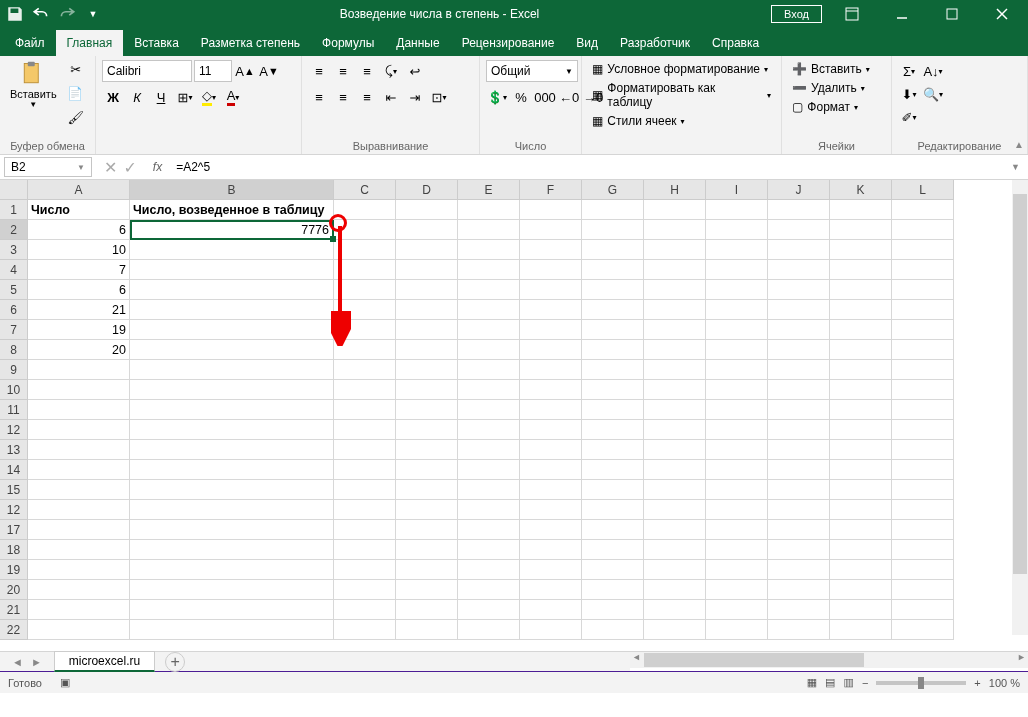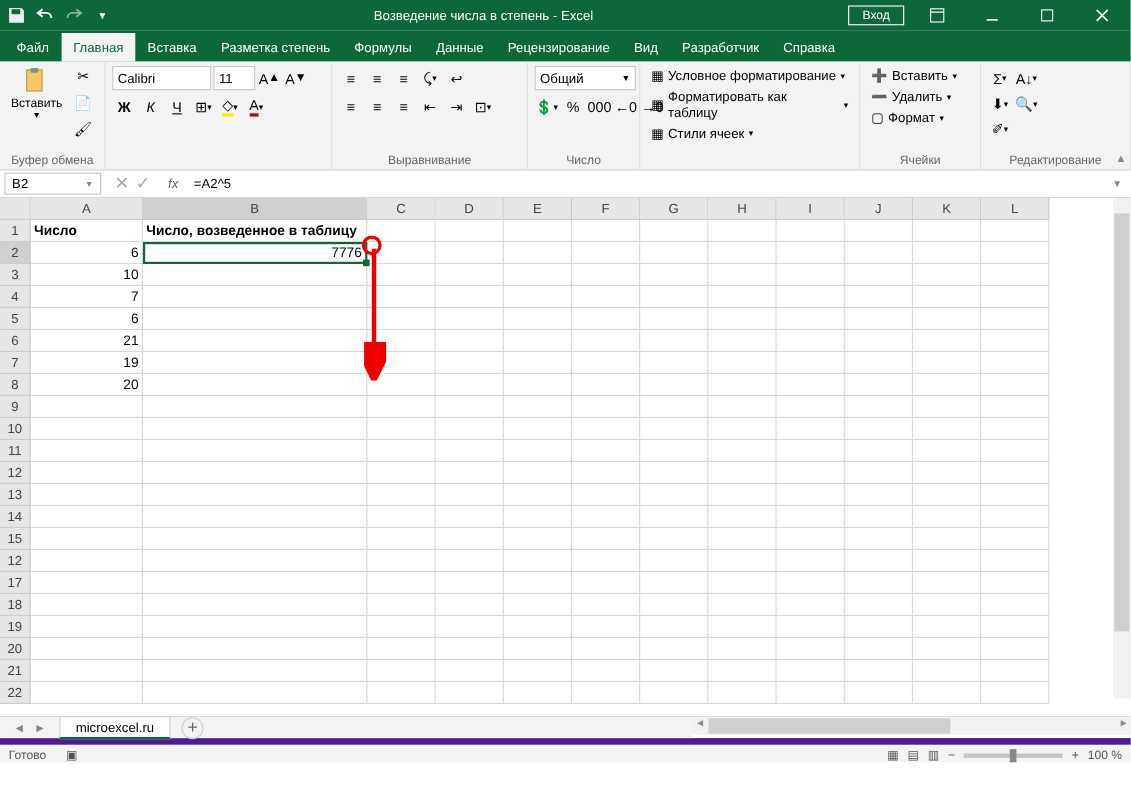--- a/index.html
+++ b/index.html
@@ -47,21 +47,21 @@
 .cell.active { border: 2px solid #0d6738; z-index: 5; }
 .fill-handle { position: absolute; width: 6px; height: 6px; background: #0d6738; z-index: 6; }
 .vscroll { position: absolute; right: 0; top: 0; bottom: 16px; width: 16px; background: #f1f1f1; }
 .hscroll-row { height: 20px; display: flex; border-top: 1px solid #d5d5d5; }
 .sheet-tabs { display: flex; align-items: center; background: #f3f3f3; flex: 0 0 auto; width: 630px; }
 .sheet-nav { padding: 0 12px; color: #888; font-size: 11px; display: flex; gap: 8px; }
 .sheet-tab { border: 1px solid #ccc; border-bottom: 2px solid #0d6738; padding: 2px 14px; font-size: 12px; background: #fff; cursor: pointer; }
 .add-sheet { width: 20px; height: 20px; border: 1px solid #ccc; border-radius: 50%; margin-left: 10px; text-align: center; line-height: 18px; color: #666; cursor: pointer; }
 .hscroll { flex: 1; background: #f1f1f1; height: 16px; position: relative; }
 .hscroll-thumb { position: absolute; left: 14px; width: 220px; height: 14px; top: 1px; background: #cfcfcf; }
-.statusbar { height: 22px; background: #f3f3f3; border-top: 6px solid #4c1d95; display: flex; align-items: flex-end; font-size: 11px; color: #555; padding: 0 8px; }
+.statusbar { height: 22px; background: #f3f3f3; border-top: 1px solid #4c1d95; display: flex; align-items: center; font-size: 11px; color: #555; padding: 0 8px; }
 .status-right { margin-left: auto; display: flex; align-items: center; gap: 8px; }
 .zoom-slider { width: 90px; height: 4px; background: #c5c5c5; position: relative; }
 .zoom-thumb { position: absolute; left: 42px; top: -4px; width: 6px; height: 12px; background: #888; }
 .arrow-overlay { position: absolute; pointer-events: none; z-index: 100; }
 .red-circle { position: absolute; width: 18px; height: 18px; border: 3px solid #e00; border-radius: 50%; z-index: 101; pointer-events: none; }
 </style>
 </head>
 <body>
 
 <div class="titlebar">

